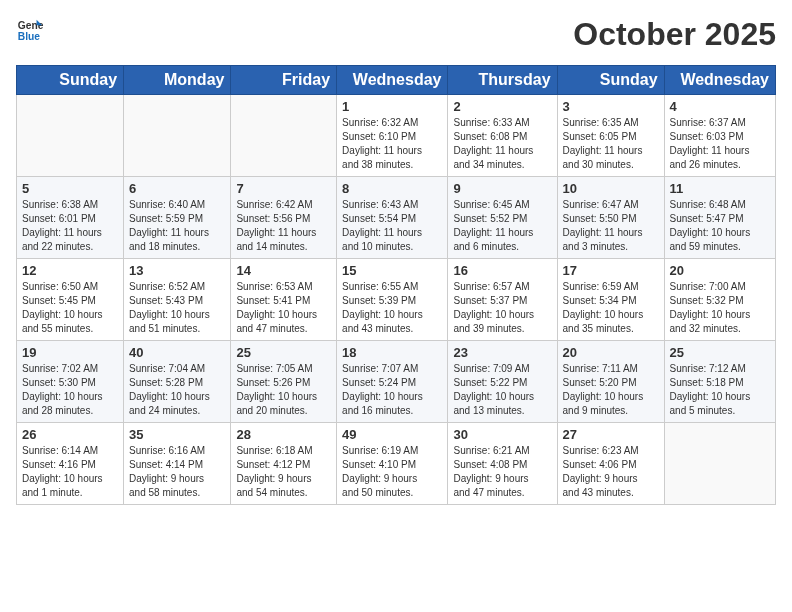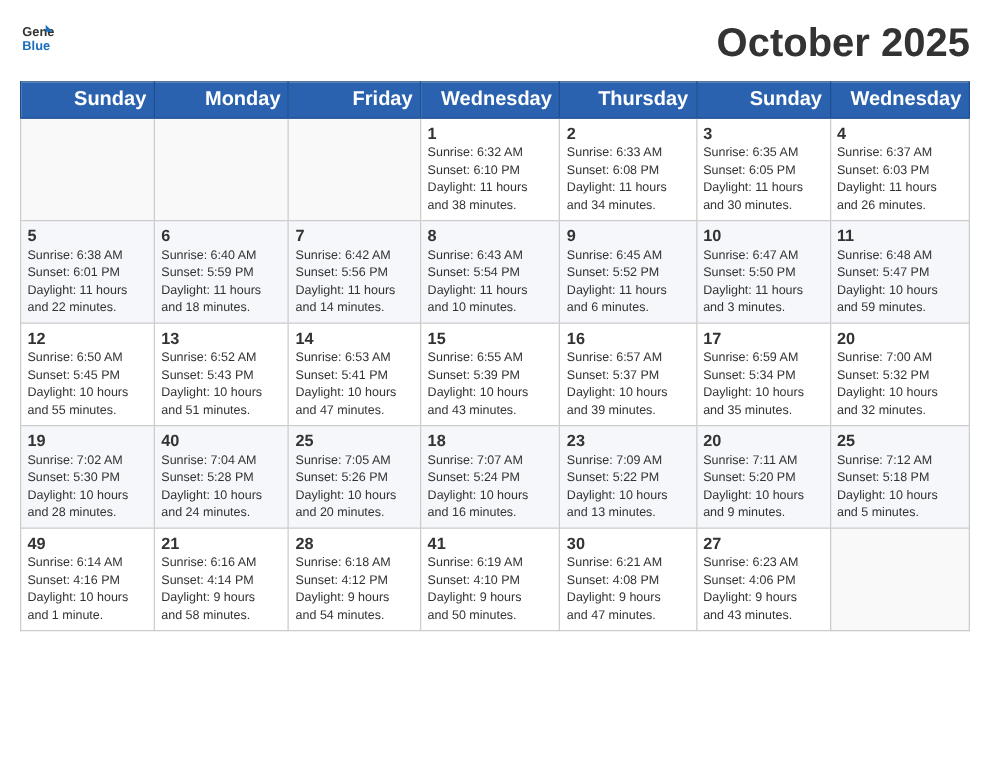--- a/index.html
+++ b/index.html
@@ -214,33 +214,33 @@
           <span class="day-num">20</span>
           <div class="day-info">Sunrise: 7:11 AM<br>Sunset: 5:20 PM<br>Daylight: 10 hours<br>and 9 minutes.</div>
         </td>
         <td>
           <span class="day-num">25</span>
           <div class="day-info">Sunrise: 7:12 AM<br>Sunset: 5:18 PM<br>Daylight: 10 hours<br>and 5 minutes.</div>
         </td>
       </tr>
       <tr>
         <td>
-          <span class="day-num">49</span>
+          <span class="day-num">26</span>
           <div class="day-info">Sunrise: 6:14 AM<br>Sunset: 4:16 PM<br>Daylight: 10 hours<br>and 1 minute.</div>
         </td>
         <td>
-          <span class="day-num">21</span>
+          <span class="day-num">35</span>
           <div class="day-info">Sunrise: 6:16 AM<br>Sunset: 4:14 PM<br>Daylight: 9 hours<br>and 58 minutes.</div>
         </td>
         <td>
           <span class="day-num">28</span>
           <div class="day-info">Sunrise: 6:18 AM<br>Sunset: 4:12 PM<br>Daylight: 9 hours<br>and 54 minutes.</div>
         </td>
         <td>
-          <span class="day-num">41</span>
+          <span class="day-num">49</span>
           <div class="day-info">Sunrise: 6:19 AM<br>Sunset: 4:10 PM<br>Daylight: 9 hours<br>and 50 minutes.</div>
         </td>
         <td>
           <span class="day-num">30</span>
           <div class="day-info">Sunrise: 6:21 AM<br>Sunset: 4:08 PM<br>Daylight: 9 hours<br>and 47 minutes.</div>
         </td>
         <td>
           <span class="day-num">27</span>
           <div class="day-info">Sunrise: 6:23 AM<br>Sunset: 4:06 PM<br>Daylight: 9 hours<br>and 43 minutes.</div>
         </td>

